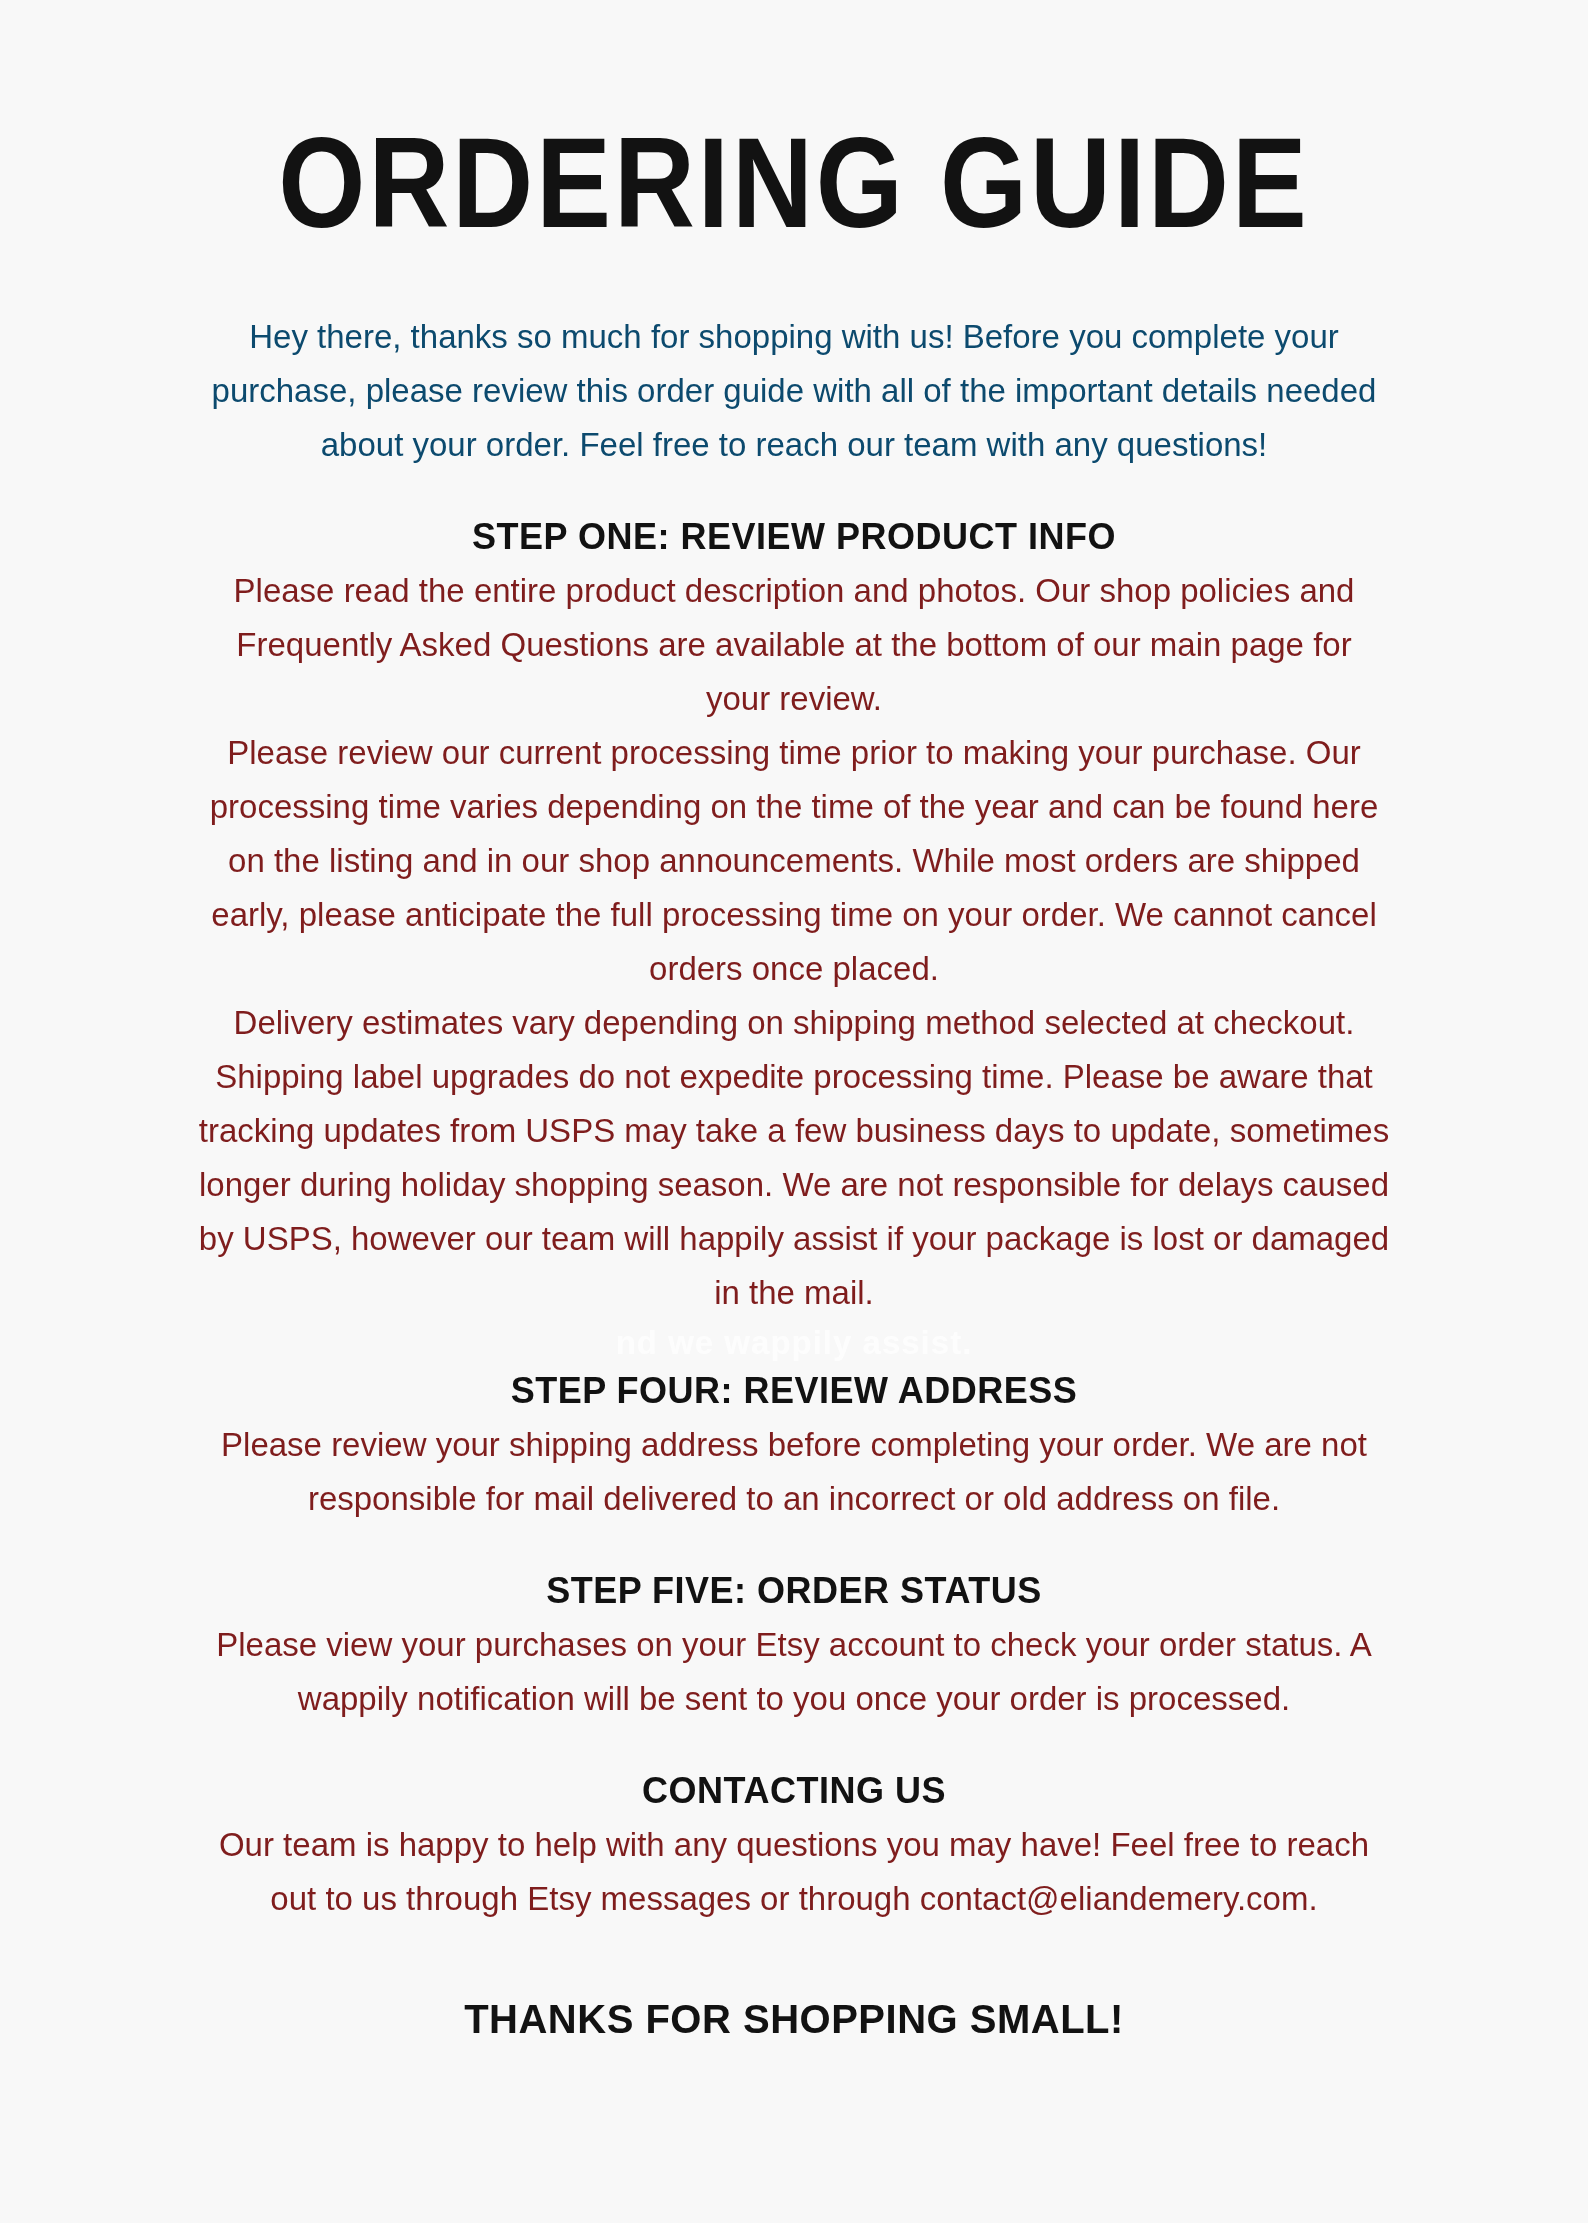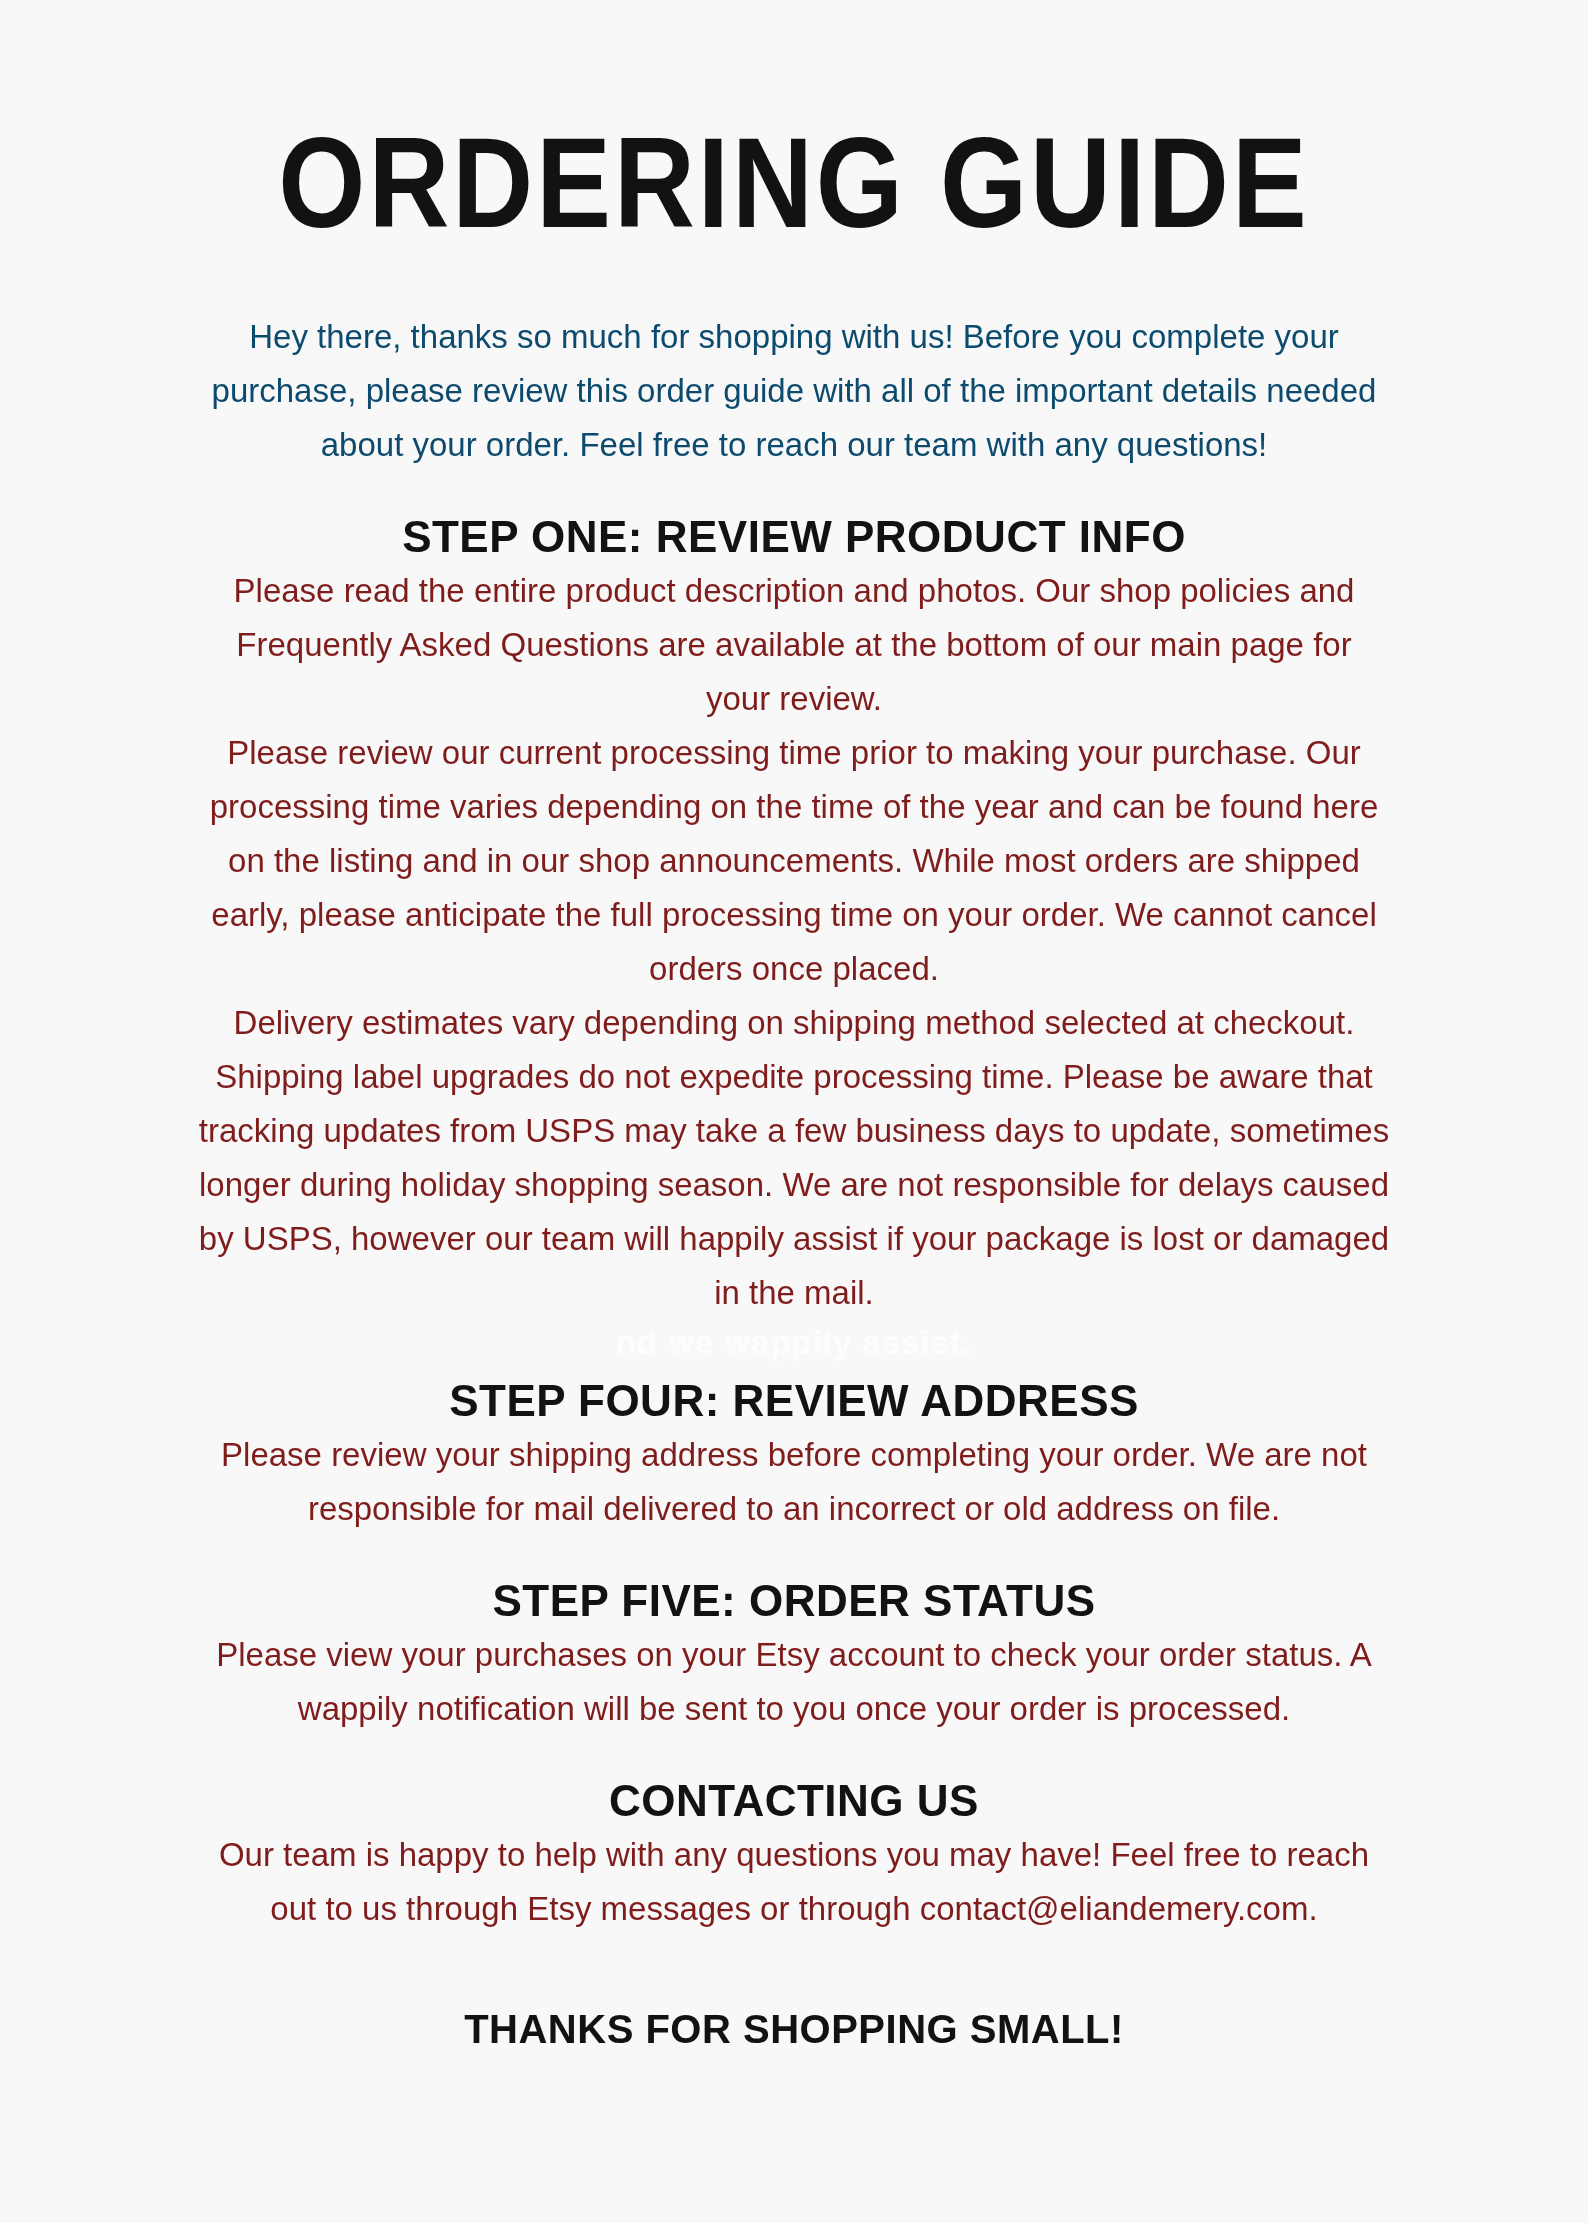--- a/index.html
+++ b/index.html
@@ -37,21 +37,21 @@
   }
   .intro {
     margin: 84px auto 0 auto;
     font-size: 33px;
     line-height: 54px;
     white-space: pre-line;
     color: #0c4a6e;
   }
   .section-heading {
     margin: 38px auto 0 auto;
-    font-size: 44px;
+    font-size: 36px;
     line-height: 54px;
     font-weight: 700;
     letter-spacing: 0.5px;
     color: #121212;
   }
   .section-body {
     margin: 0 auto;
     font-size: 33px;
     line-height: 54px;
     white-space: pre-line;
@@ -60,21 +60,21 @@
   .ghost-line {
     margin: 4px auto 0 auto;
     font-size: 33px;
     line-height: 38px;
     font-weight: 700;
     color: #ffffff;
     opacity: 0.75;
     letter-spacing: 1px;
   }
   .section.after-ghost .section-heading {
-    margin-top: 12px;
+    margin-top: 2px;
   }
   .doc-footer {
     margin: 66px auto 0 auto;
     font-size: 40px;
     line-height: 54px;
     font-weight: 700;
     letter-spacing: 0.5px;
     color: #121212;
   }
 </style>

